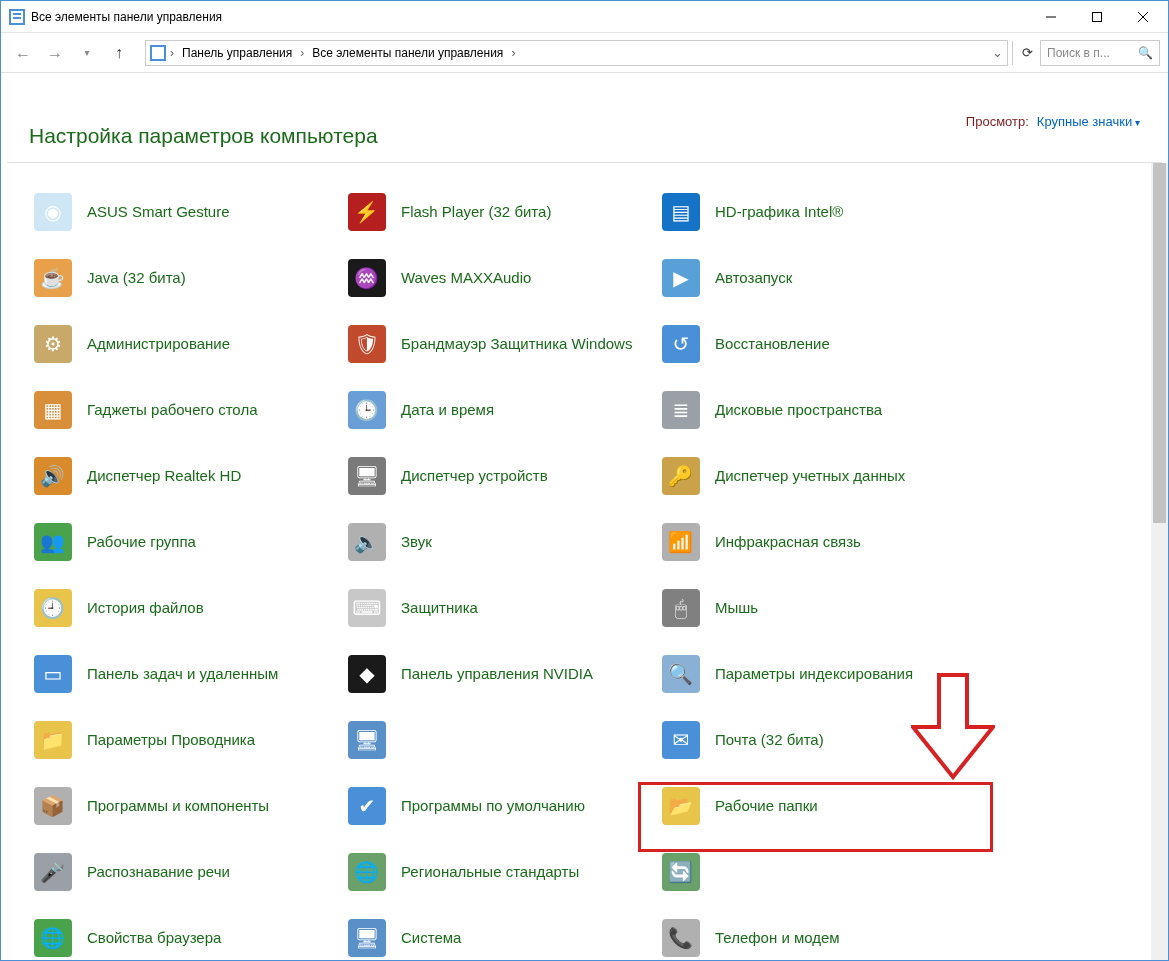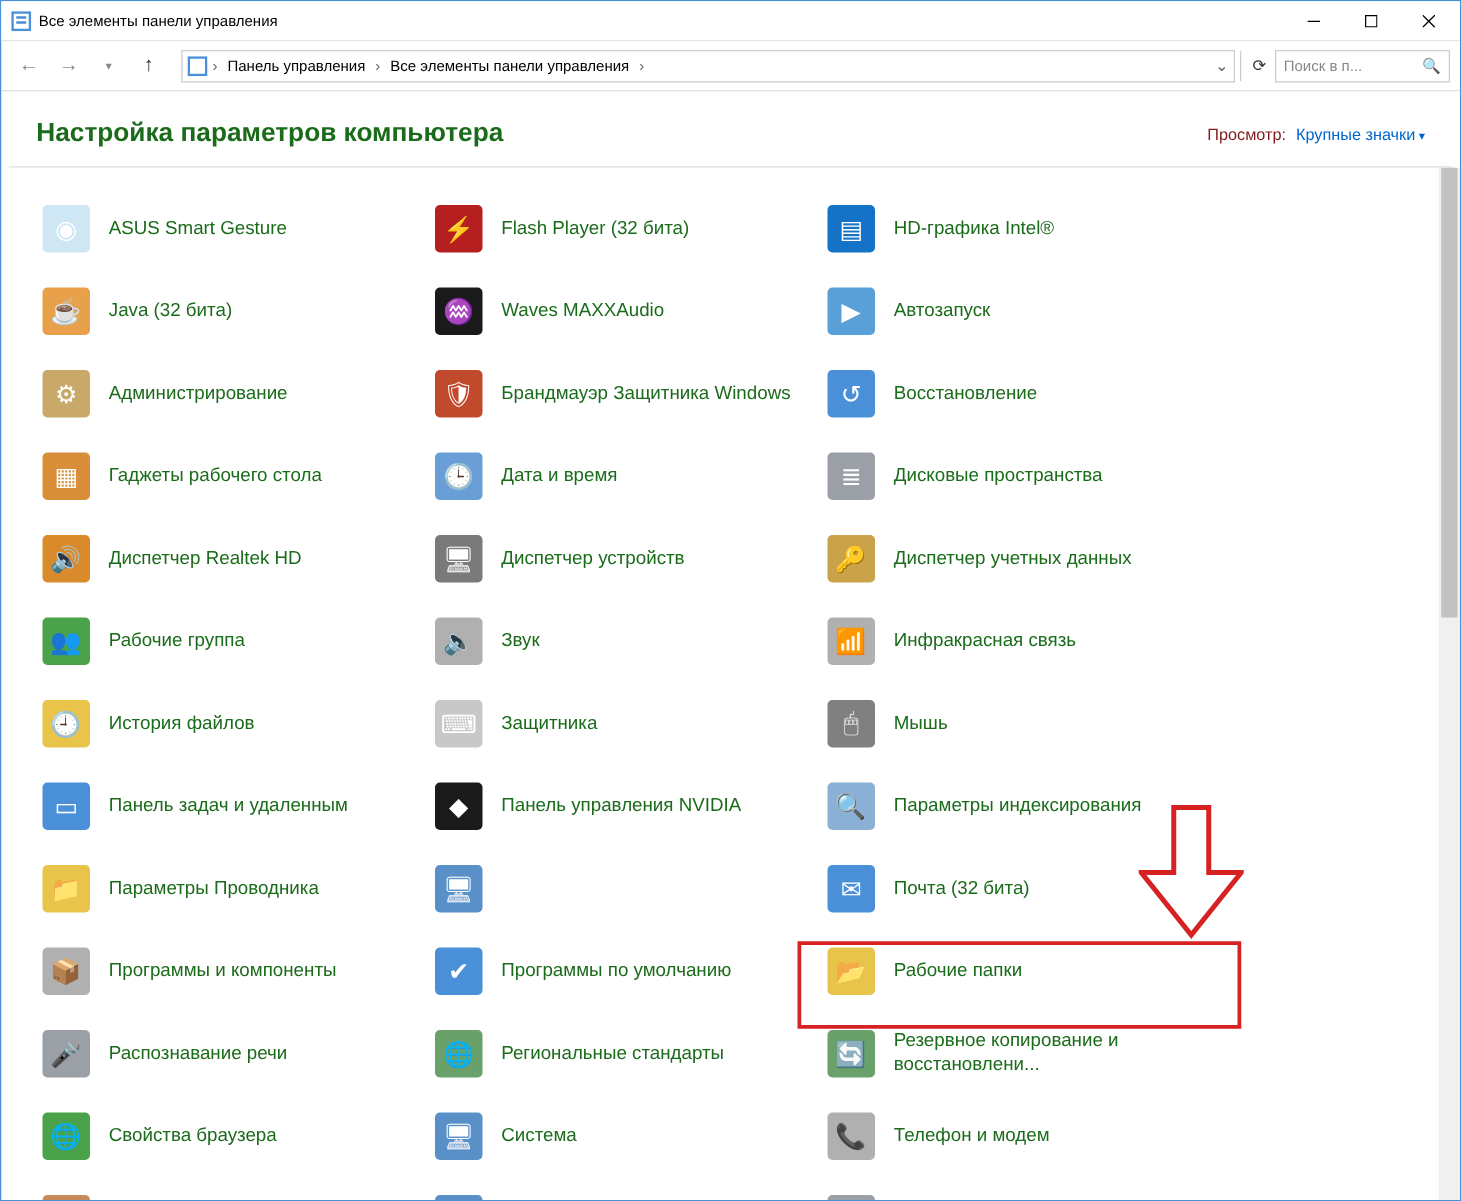--- a/index.html
+++ b/index.html
@@ -16,25 +16,25 @@
   .navbtn { width: 28px; height: 28px; display: flex; align-items: center; justify-content: center; color: #888; }
   .navbtn.enabled { color: #333; }
   .navbtn svg, .navbtn span { font-size: 16px; }
   .addrbar { flex: 1; height: 26px; border: 1px solid #ccc; display: flex; align-items: center; padding: 0 4px; gap: 2px; margin-left: 8px; }
   .addrbar .aicon { width: 16px; height: 16px; }
   .crumb { padding: 2px 4px; font-size: 12px; color: #000; }
   .crumb-sep { color: #666; font-size: 12px; padding: 0 2px; }
   .addr-right { margin-left: auto; display: flex; align-items: center; gap: 6px; }
   .addr-drop { color: #666; }
   .refresh { width: 24px; height: 24px; display: flex; align-items: center; justify-content: center; color: #333; border-left: 1px solid #ccc; padding-left: 6px;}
-  .searchbox { width: 140px; height: 26px; border: 1px solid #ccc; display: flex; align-items: center; padding: 0 6px; color: #888; font-size: 12px; justify-content: space-between; }
+  .searchbox { width: 120px; height: 26px; border: 1px solid #ccc; display: flex; align-items: center; padding: 0 6px; color: #888; font-size: 12px; justify-content: space-between; }
   .searchbox .mag { color: #555; }
   
   .hdr { display: flex; align-items: center; justify-content: space-between; padding: 22px 28px 14px 28px; }
-  .hdr h1 { font-size: 21px; font-weight: 700; color: #1a6b1a; }
+  .hdr h1 { font-size: 21px; font-weight: 400; color: #1a6b1a; margin-top: 29px; }
   .viewctl { font-size: 13px; display: flex; gap: 8px; align-items: center; }
   .viewctl .lbl { color: #7f1d1d; }
   .viewctl .val { color: #0066cc; }
   .viewctl .val::after { content: " ▾"; font-size: 10px; }
   .sep { height: 1px; background: #e0e0e0; margin: 0 6px; }
   
   .content-wrap { flex: 1; display: flex; overflow: hidden; }
   .grid { flex:1; padding: 16px 16px 16px 28px; display: grid; grid-template-columns: repeat(3, 310px); grid-auto-rows: 66px; column-gap: 4px; row-gap: 0; align-content: start; overflow-y: hidden; }
   .item { display: flex; align-items: center; gap: 14px; padding: 4px 4px; cursor: pointer; }
   .item .icon { width: 40px; height: 40px; flex-shrink: 0; display: flex; align-items: center; justify-content: center; border-radius: 3px; }
@@ -311,21 +311,20 @@
       <div class="item">
         <div class="icon">
           <div class="iconbox" style="background:#6aa06a">🌐</div>
         </div>
         <div class="text">Региональные стандарты</div>
       </div>
       <div class="item">
         <div class="icon">
           <div class="iconbox" style="background:#6aa06a">🔄</div>
         </div>
-        <div class="text">Резервное копирование и восстановлени...</div>
       </div>
       <div class="item">
         <div class="icon">
           <div class="iconbox" style="background:#4aa34a">🌐</div>
         </div>
         <div class="text">Свойства браузера</div>
       </div>
       <div class="item">
         <div class="icon">
           <div class="iconbox" style="background:#5a90c8">🖥</div>

